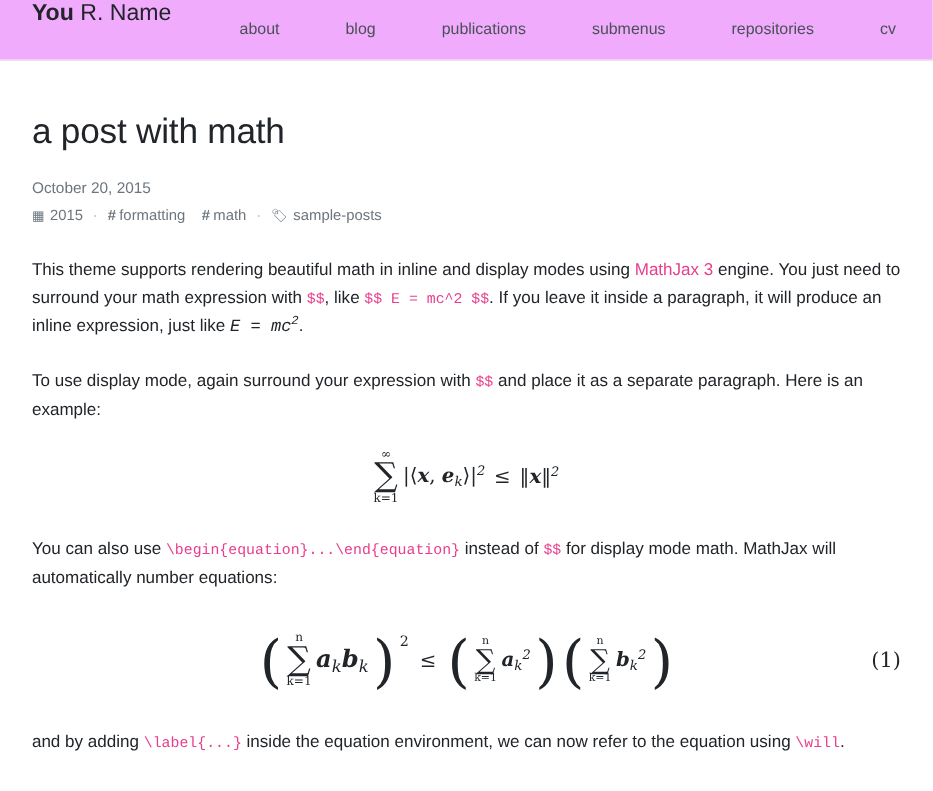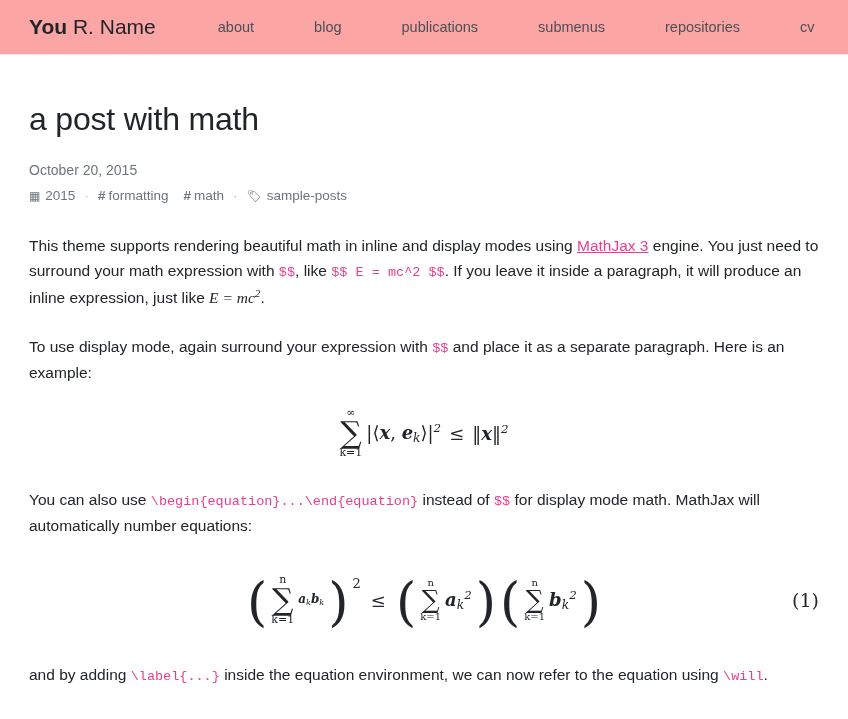--- a/index.html
+++ b/index.html
@@ -10,24 +10,23 @@
     font-family: "Liberation Sans", sans-serif;
     color: #212529;
     overflow: hidden;
   }
   a { text-decoration: none; }
 
   
   .navbar {
     height: 55px;
     display: flex;
-    align-items: center;
     padding: 0 29px;
     border-bottom: 1px solid #e9e9e9;
-    background: #fca5a5;
+    background: #f0abfc;
   }
   .brand {
     font-size: 21px;
     color: #212529;
     margin-right: 26px;
     white-space: nowrap;
   }
   .brand .brand-strong { font-weight: bold; }
   .brand .brand-rest { font-weight: normal; }
   .nav-links {
@@ -93,30 +92,30 @@
   .meta-ico { margin-right: 5px; font-size: 12px; color: #6c757d; }
   .hash { font-weight: 600; margin-right: 3px; }
 
   p.body-text {
     font-size: 15.5px;
     line-height: 1.62;
     margin: 24px 0 0 0;
     color: #212529;
   }
   p.body-text:first-of-type { margin-top: 30px; }
-  .lnk { color: #e83e8c; text-decoration: underline; }
+  .lnk { color: #e83e8c; }
   code.inline {
     font-family: "Liberation Mono", monospace;
     font-size: 13.5px;
     color: #e83e8c;
     background: transparent;
     white-space: nowrap;
   }
   .math {
-    font-family: Liberation Serif, serif;
+    font-family: Liberation Mono, monospace;
     font-style: italic;
   }
   sup.exp { font-size: 0.72em; font-style: italic; }
 
   
   .display-math {
     margin: 22px 0 0 0;
     text-align: center;
     font-family: "DejaVu Serif", serif;
     position: relative;
@@ -242,21 +241,21 @@
   </p>
 
   <div class="display-math" style="margin-top:26px;min-height:72px;display:flex;align-items:center;justify-content:center">
     <div class="eq-row">
       <span class="bigparen">(</span>
       <span class="sum">
         <span class="lim">n</span>
         <span class="sig">∑</span>
         <span class="lim">k=1</span>
       </span>
-      <span style="font-size:12px"><span class="bold-it">a</span><span class="sub">k</span><span class="bold-it">b</span><span class="sub">k</span></span>
+      <span style="font-size:22px"><span class="bold-it">a</span><span class="sub">k</span><span class="bold-it">b</span><span class="sub">k</span></span>
       <span class="bigparen">)</span>
       <span style="font-size:13px;font-family:'DejaVu Serif',serif;align-self:flex-start;margin-top:2px">2</span>
       <span class="norm" style="font-size:18px;font-family:'DejaVu Serif',serif;margin:0 6px">≤</span>
       <span class="bigparen">(</span>
       <span class="sum small">
         <span class="lim">n</span>
         <span class="sig">∑</span>
         <span class="lim">k=1</span>
       </span>
       <span style="font-size:18px"><span class="bold-it">a</span><span class="sub">k</span><span class="sup2">2</span></span>

